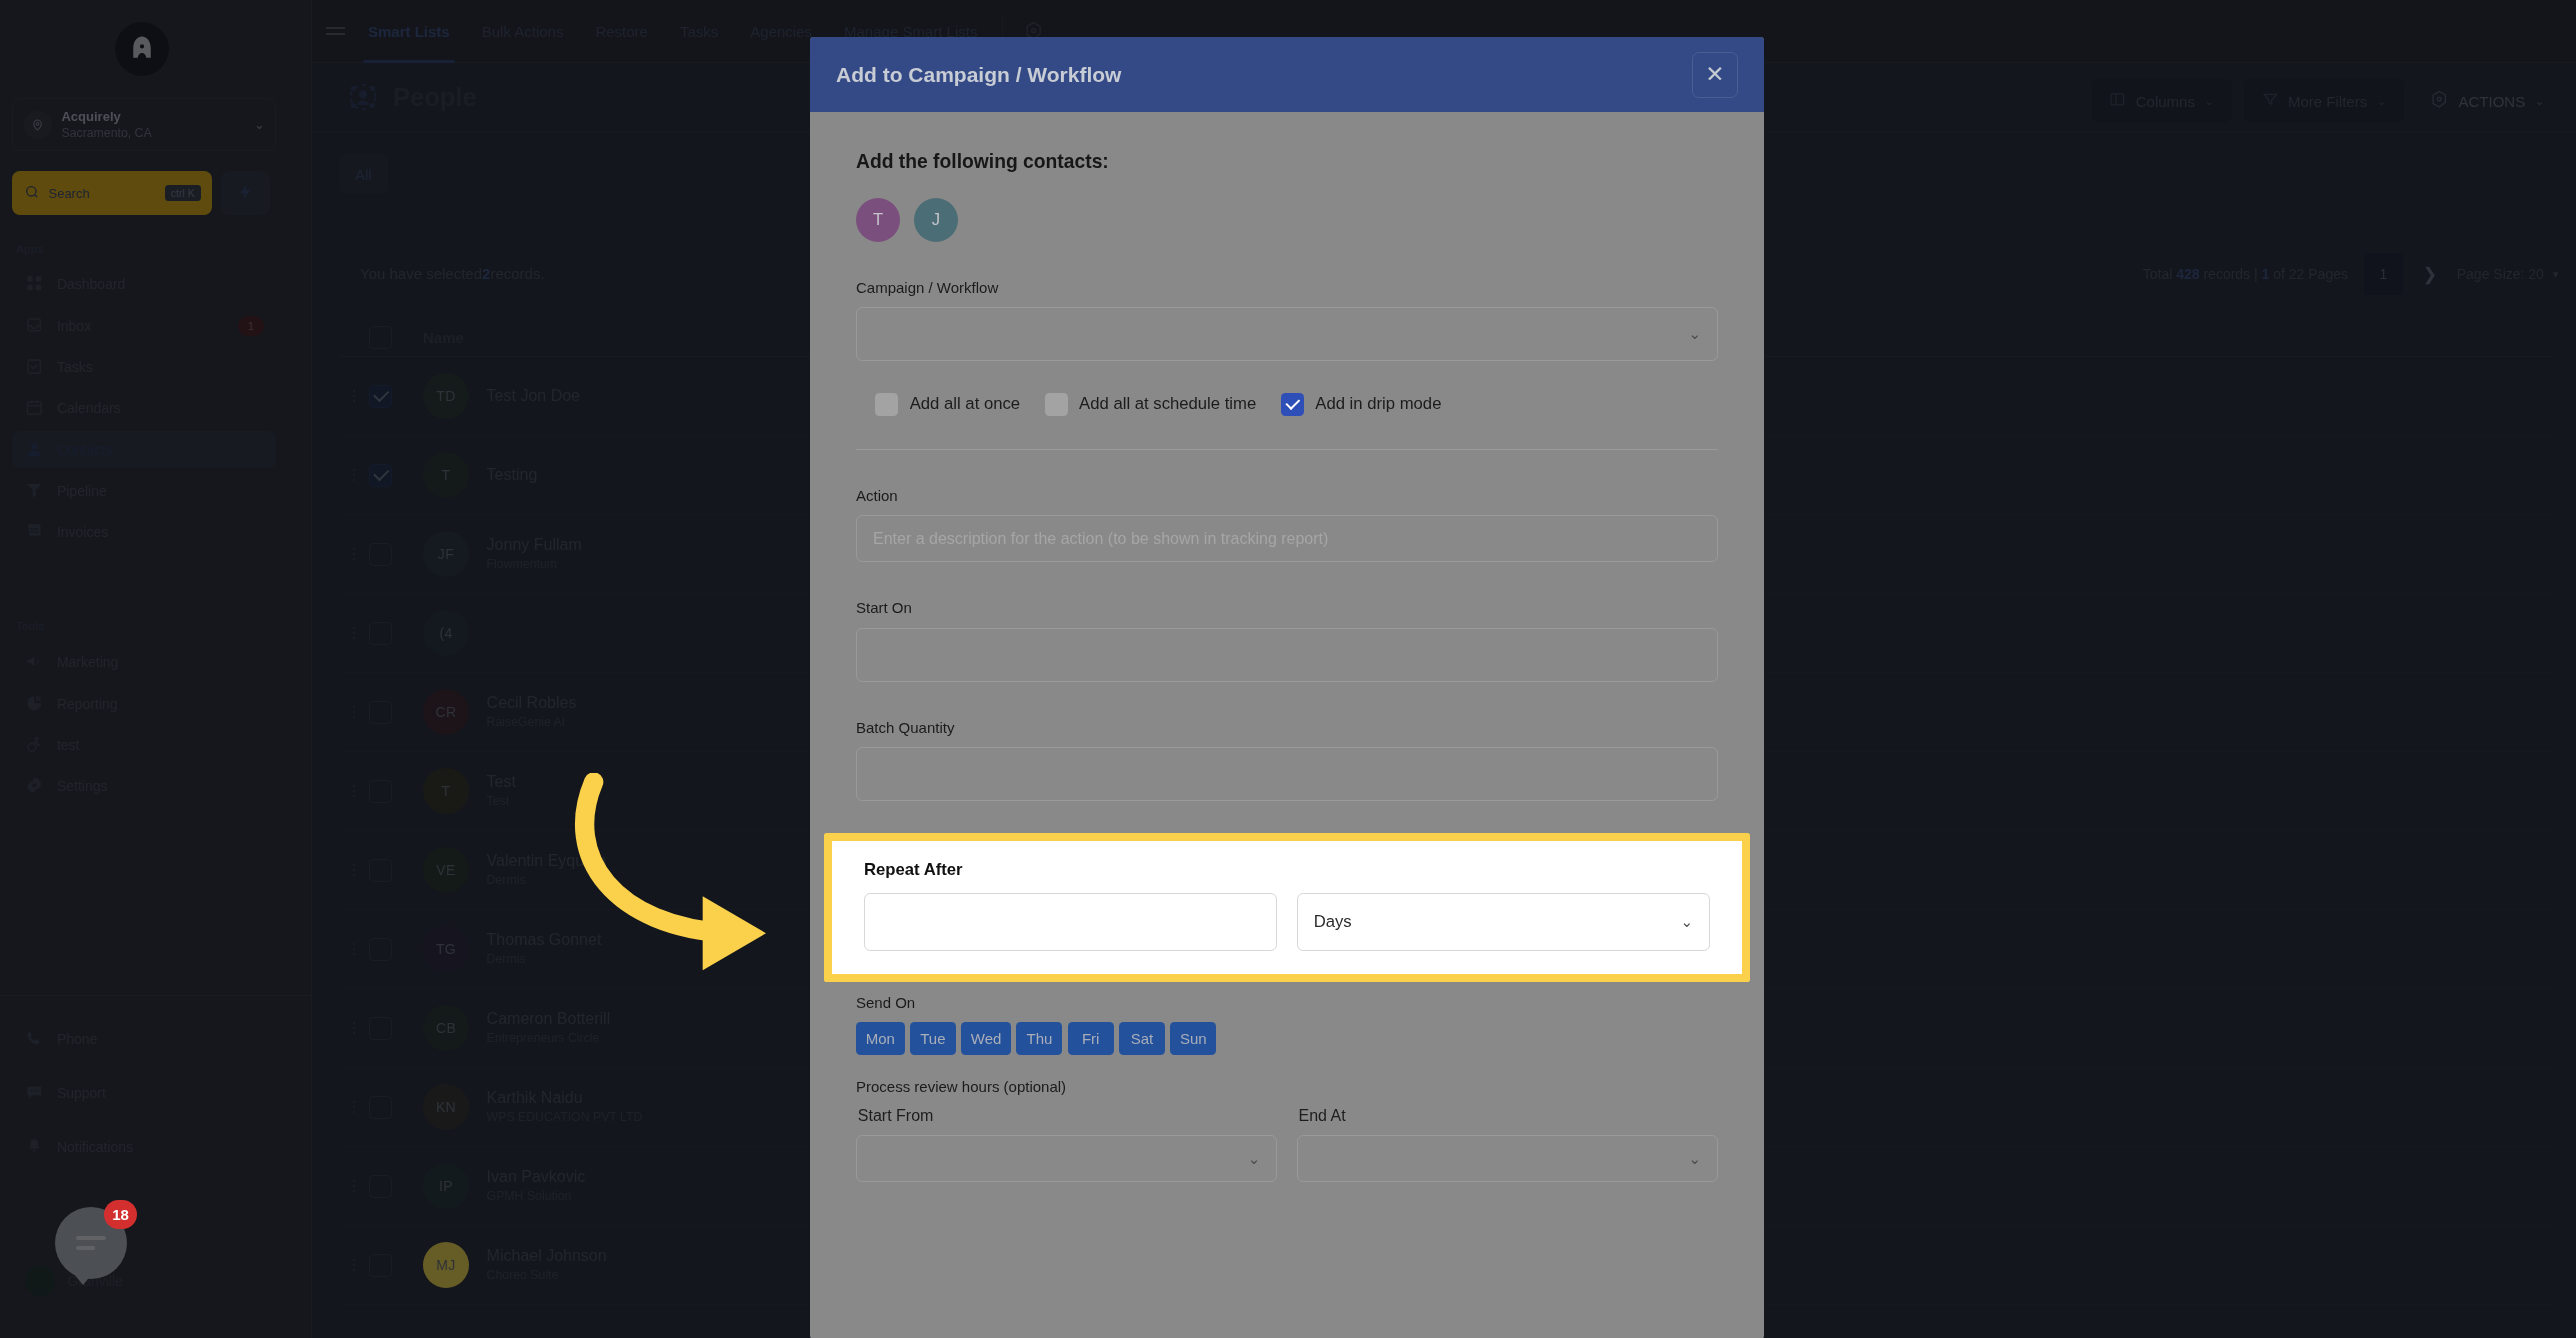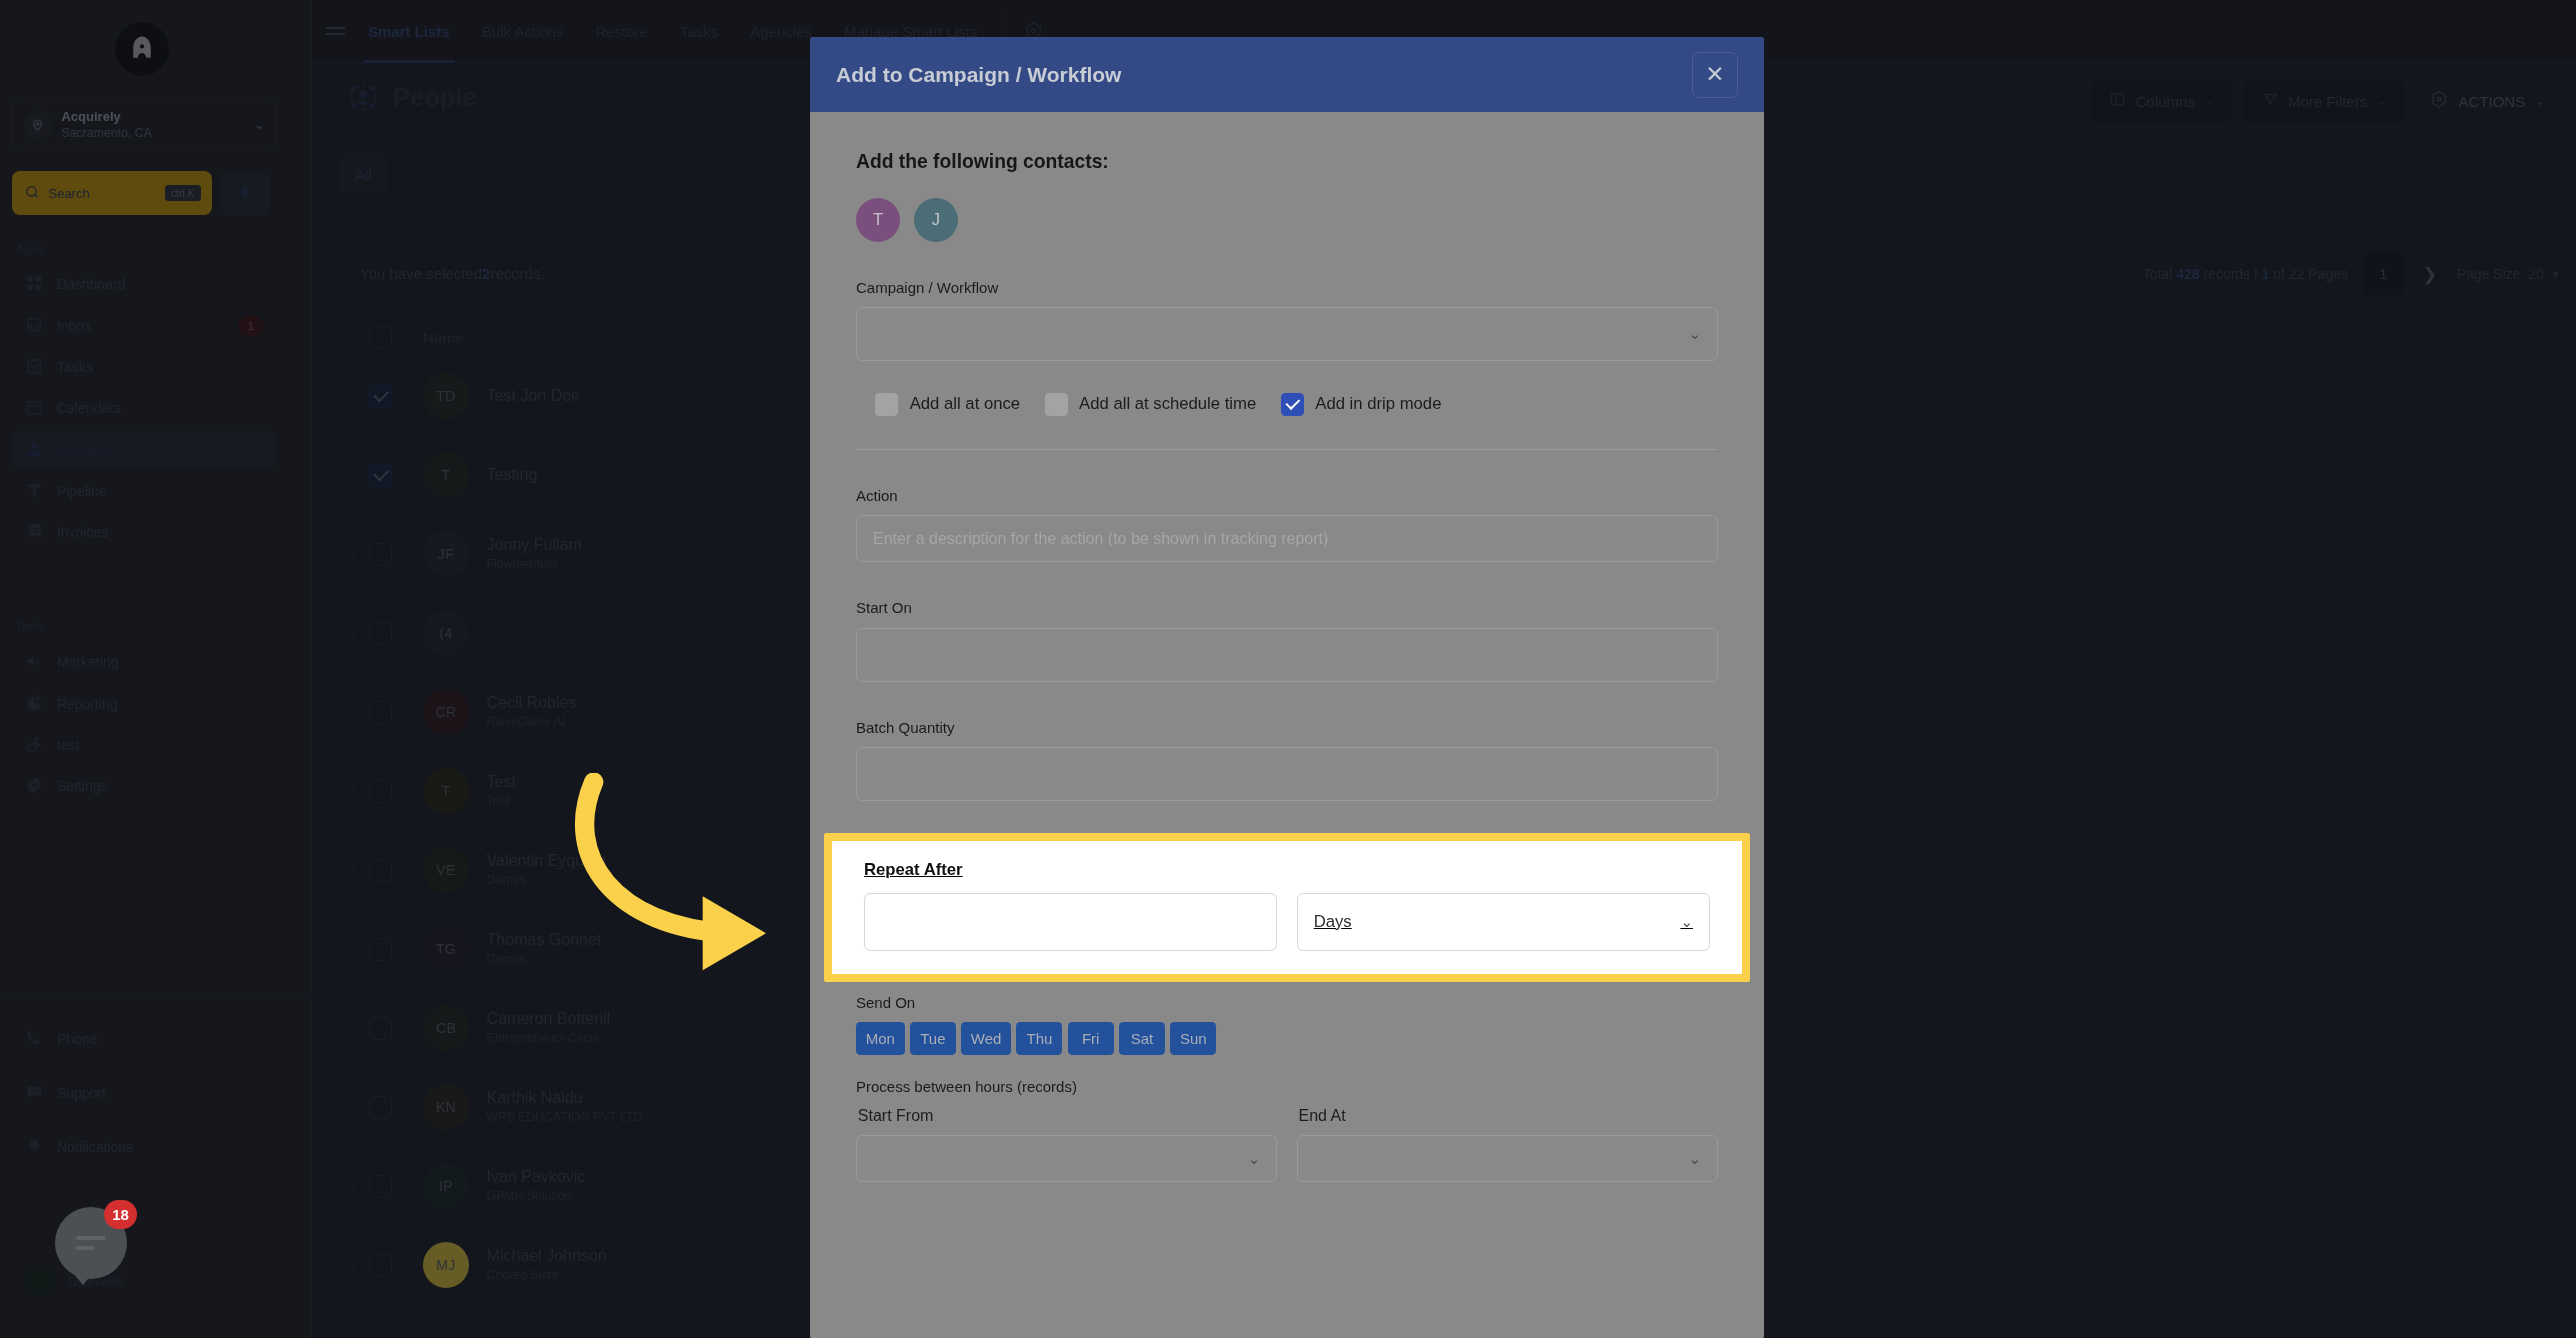--- a/index.html
+++ b/index.html
@@ -272,21 +272,20 @@
   .sq.on::after {
     content: ""; width: 6.2px; height: 11.4px; border: solid #fff;
     border-width: 0 2.6px 2.6px 0; transform: rotate(45deg) translate(-0.9px,-1.8px);
   }
 
   
   .highlight-wrap {
     margin: 32px -32px 0 -32px;
     border: 8px solid #fbd14b; background: #ffffff; border-radius: 2.6px;
     padding: 19.3px 32px 23px 32px;
-    text-decoration: underline;
   }
   .hl-label { font-size: 16.7px; font-weight: bold; color: #111; margin-bottom: 12.3px; }
   .hl-row { display: flex; gap: 19.3px; }
   .hl-inp {
     flex: 1 1 0; height: 58px; border: 0.9px solid #d7d7d7; border-radius: 6.2px;
     background: #fff; display: flex; align-items: center; padding: 0 16px;
     font-size: 16.7px; color: #2b2b2b;
   }
   .hl-inp .caret { margin-left: auto; color: #4a4a4a; font-size: 15px; }
 
@@ -987,21 +986,21 @@
       <div class="days-row" id="days">
           <span class="day-btn">Mon</span>
           <span class="day-btn">Tue</span>
           <span class="day-btn">Wed</span>
           <span class="day-btn">Thu</span>
           <span class="day-btn">Fri</span>
           <span class="day-btn">Sat</span>
           <span class="day-btn">Sun</span>
         </div>
 
-      <div class="fld-label tight" style="margin-top:23px">Process between hours (records)</div>
+      <div class="fld-label tight" style="margin-top:23px">Process review hours (optional)</div>
       <div class="two-col">
         <div>
           <div class="sub-label">Start From</div>
           <div class="inp">
             <span></span>
             <span class="caret">⌄</span>
           </div>
         </div>
         <div>
           <div class="sub-label">End At</div>

